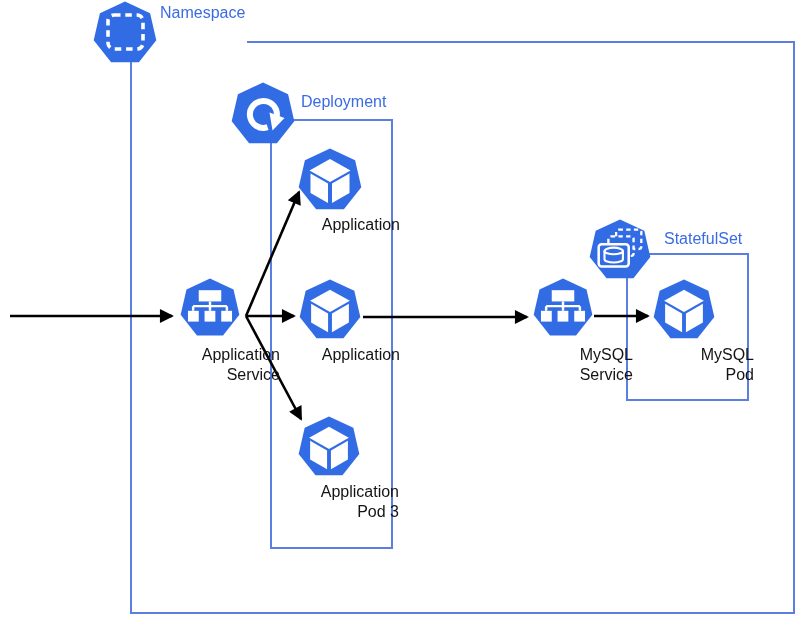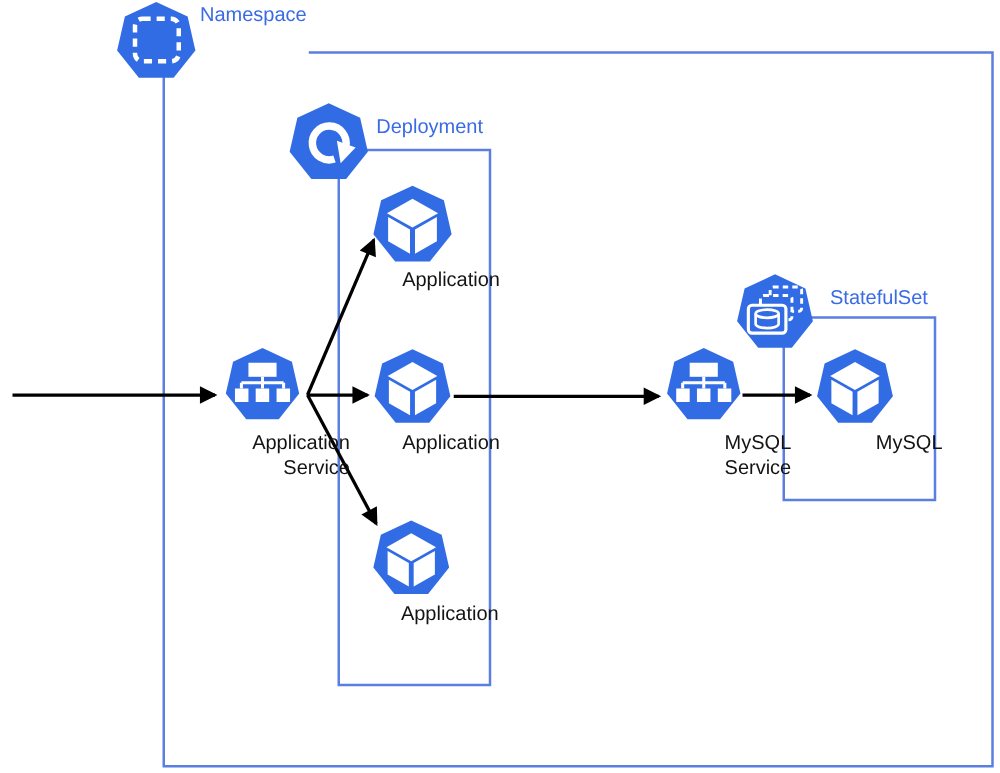--- a/index.html
+++ b/index.html
@@ -100,20 +100,21 @@
   </div>
 
   <svg class="node-icon" style="left:298px;top:416px;" width="62" height="62" viewBox="0 0 64 64">
     <polygon points="32,0.5 57.1,12.2 63.3,39.3 45.9,61.2 18.1,61.2 0.7,39.3 6.9,12.2" fill="#326CE5"></polygon>
     <polygon points="32,11 52.5,22.5 32,34 11.5,22.5" fill="#FFFFFF"></polygon>
     <polygon points="12.5,25.5 30,35.5 30,55 12.5,45" fill="#FFFFFF"></polygon>
     <polygon points="51.5,25.5 34,35.5 34,55 51.5,45" fill="#FFFFFF"></polygon>
   </svg>
   <div class="node-label" style="left:259px;top:482px;">
     <div>Application</div>
+    <div>Pod 3</div>
   </div>
 
   <svg class="node-icon" style="left:533px;top:278px;" width="60" height="60" viewBox="0 0 64 64">
     <polygon points="32,0.5 57.1,12.2 63.3,39.3 45.9,61.2 18.1,61.2 0.7,39.3 6.9,12.2" fill="#326CE5"></polygon>
     <rect x="20" y="13" width="24" height="12" fill="#FFFFFF"></rect>
     <path d="M32 25 V30 M14 30 H50 M14 30 V35 M32 30 V35 M50 30 V35" stroke="#FFFFFF" stroke-width="2.6" fill="none"></path>
     <rect x="8.5" y="35" width="11.5" height="11.5" fill="#FFFFFF"></rect>
     <rect x="26.2" y="35" width="11.5" height="11.5" fill="#FFFFFF"></rect>
     <rect x="44" y="35" width="11.5" height="11.5" fill="#FFFFFF"></rect>
   </svg>
@@ -123,19 +124,20 @@
   </div>
 
   <svg class="node-icon" style="left:653px;top:279px;" width="62" height="62" viewBox="0 0 64 64">
     <polygon points="32,0.5 57.1,12.2 63.3,39.3 45.9,61.2 18.1,61.2 0.7,39.3 6.9,12.2" fill="#326CE5"></polygon>
     <polygon points="32,11 52.5,22.5 32,34 11.5,22.5" fill="#FFFFFF"></polygon>
     <polygon points="12.5,25.5 30,35.5 30,55 12.5,45" fill="#FFFFFF"></polygon>
     <polygon points="51.5,25.5 34,35.5 34,55 51.5,45" fill="#FFFFFF"></polygon>
   </svg>
   <div class="node-label" style="left:614px;top:345px;">
     <div>MySQL</div>
+    <div>Pod</div>
   </div>
 
   <div class="group-label" style="left:158px;top:4px;text-align:right;">Namespace</div>
   <div class="group-label" style="left:299px;top:93px;">Deployment</div>
   <div class="group-label" style="left:649px;top:230px;margin-left:13px;">StatefulSet</div>
 
 </div>
 
 </body></html>

